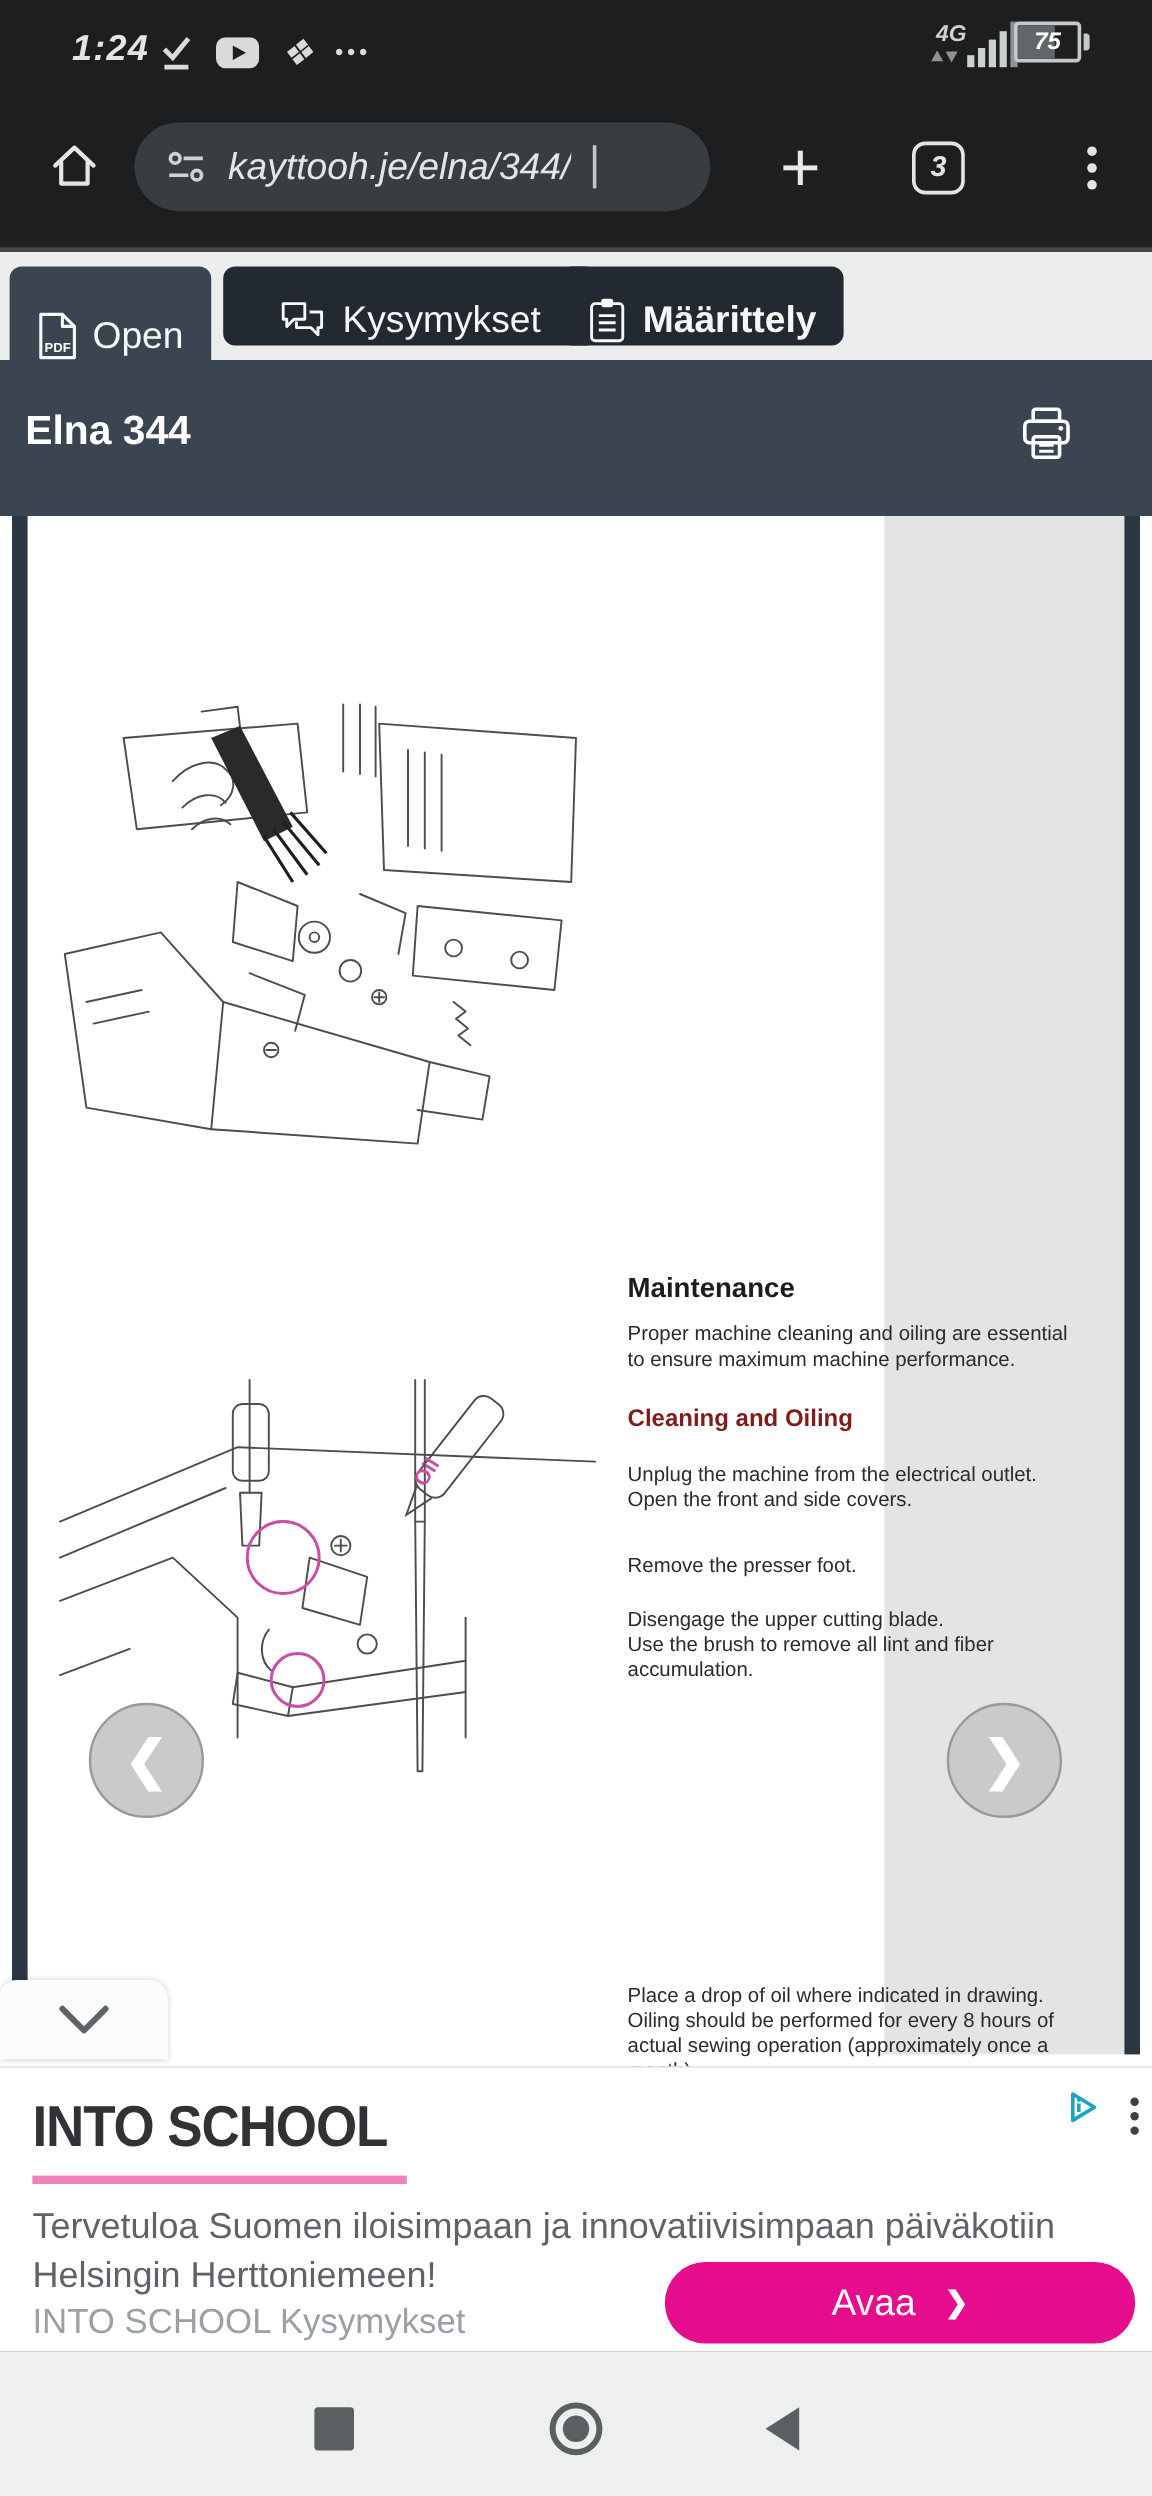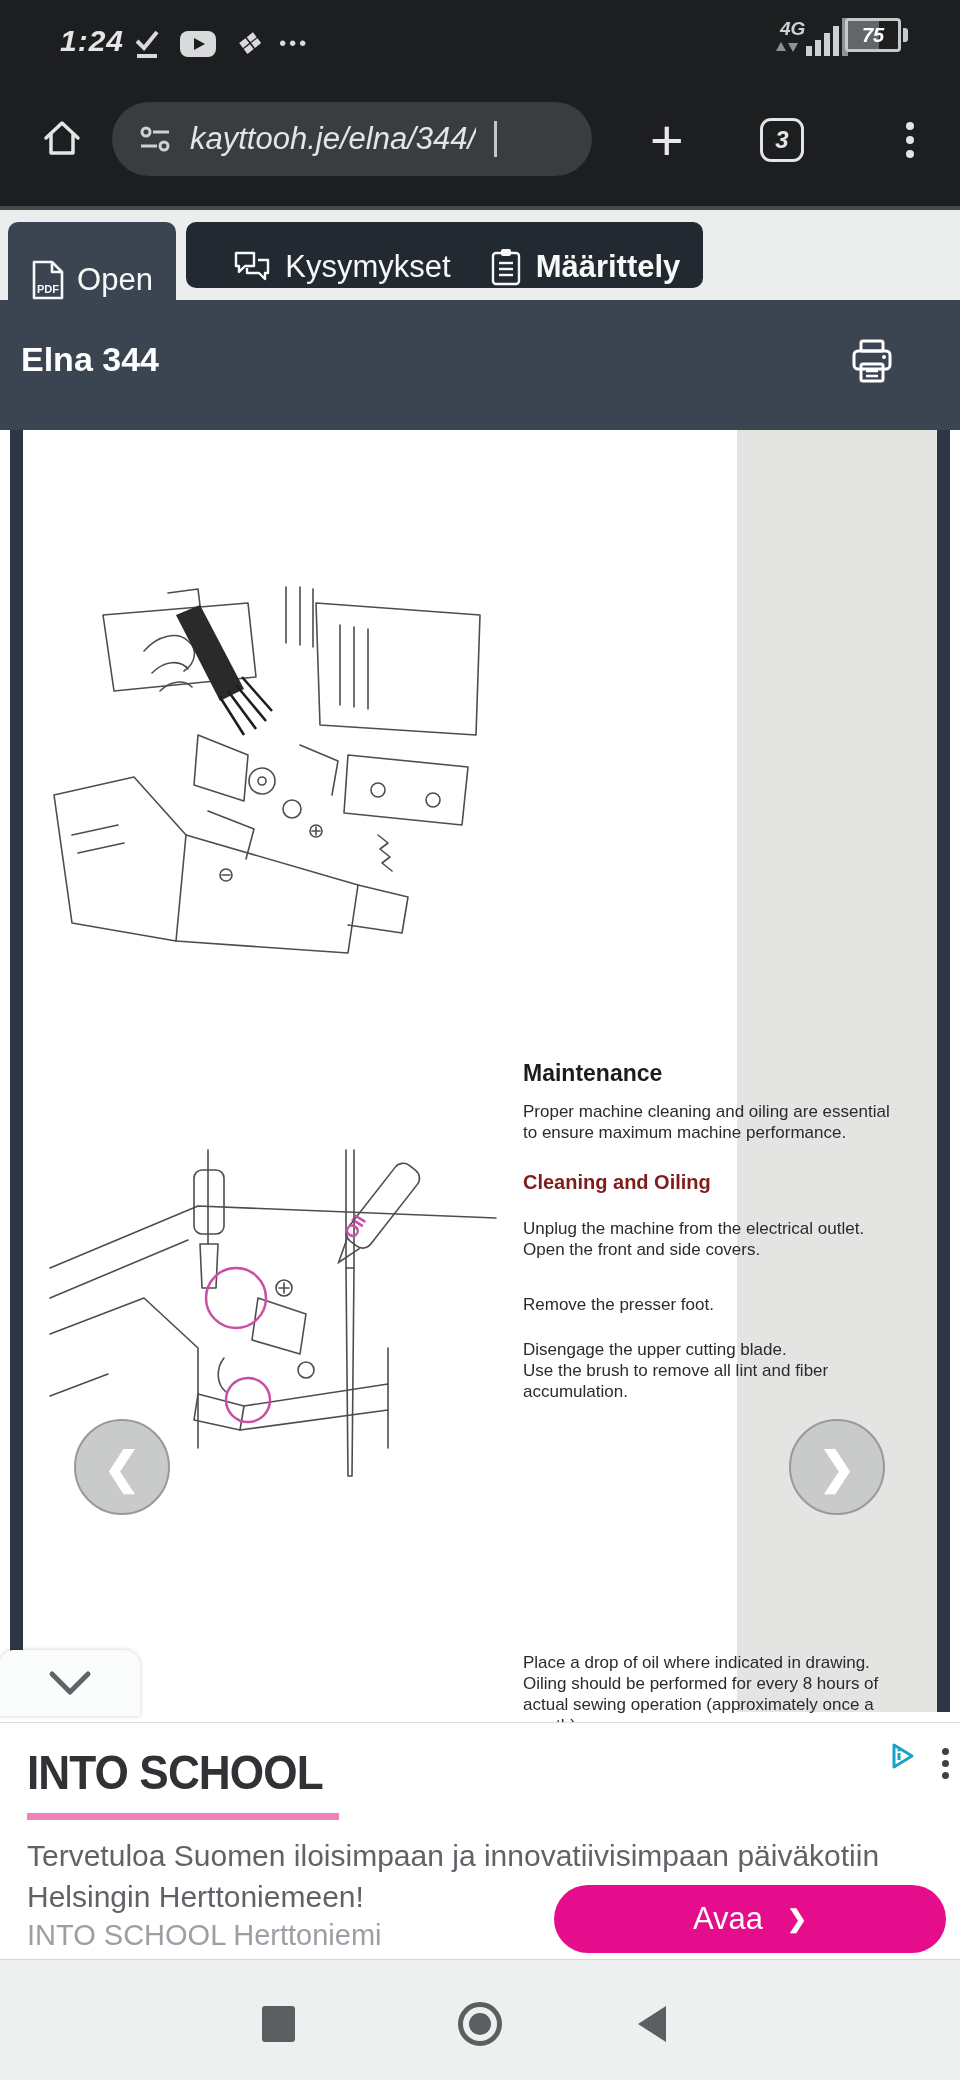--- a/index.html
+++ b/index.html
@@ -306,21 +306,21 @@
     <svg width="52" height="30" viewBox="0 0 52 30">
       <path d="M8,6 L26,24 L44,6" fill="none" stroke="#5f6368" stroke-width="5" stroke-linecap="round" stroke-linejoin="round"></path>
     </svg>
   </div>
 
   <div class="ad">
     <div class="ad-brand">INTO SCHOOL</div>
     <div class="ad-underline"></div>
     <div class="ad-body">Tervetuloa Suomen iloisimpaan ja innovatiivisimpaan päiväkotiin
 Helsingin Herttoniemeen!</div>
-    <div class="ad-advertiser">INTO SCHOOL Herttoniemi</div>
+    <div class="ad-advertiser">INTO SCHOOL Kysymykset</div>
     <div class="ad-cta">
       <span class="lbl">Avaa</span>
       <span class="chev">❯</span>
     </div>
     <div class="adchoices">
       <svg width="30" height="30" viewBox="0 0 30 30">
         <path d="M6,4 L24,15 L6,26 Z" fill="none" stroke="#1ba3c4" stroke-width="3" stroke-linejoin="round"></path>
         <line x1="11" y1="12" x2="11" y2="19" stroke="#1ba3c4" stroke-width="3"></line>
         <circle cx="11" cy="9" r="1.6" fill="#1ba3c4"></circle>
       </svg>

